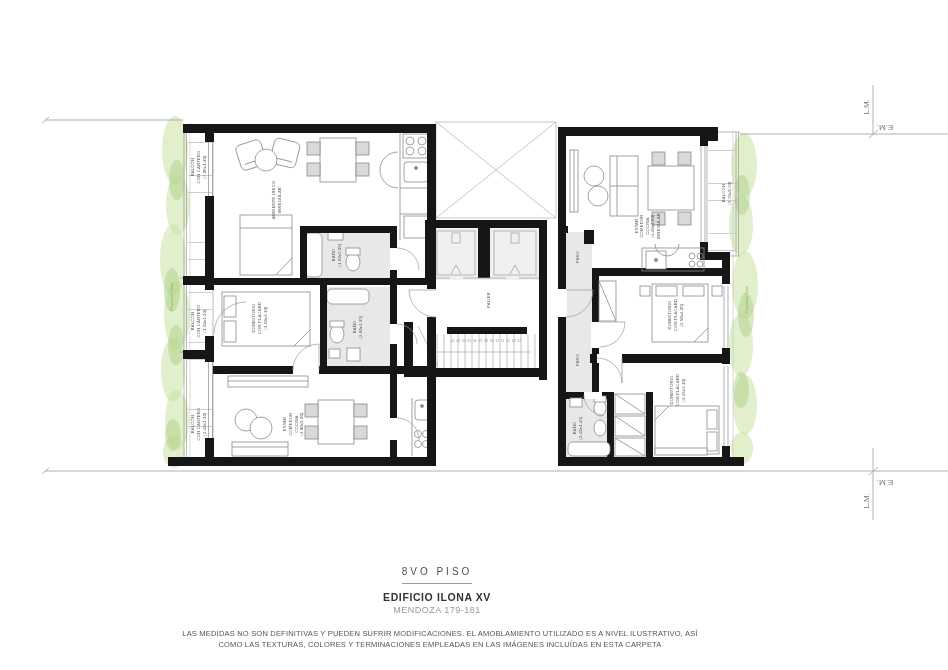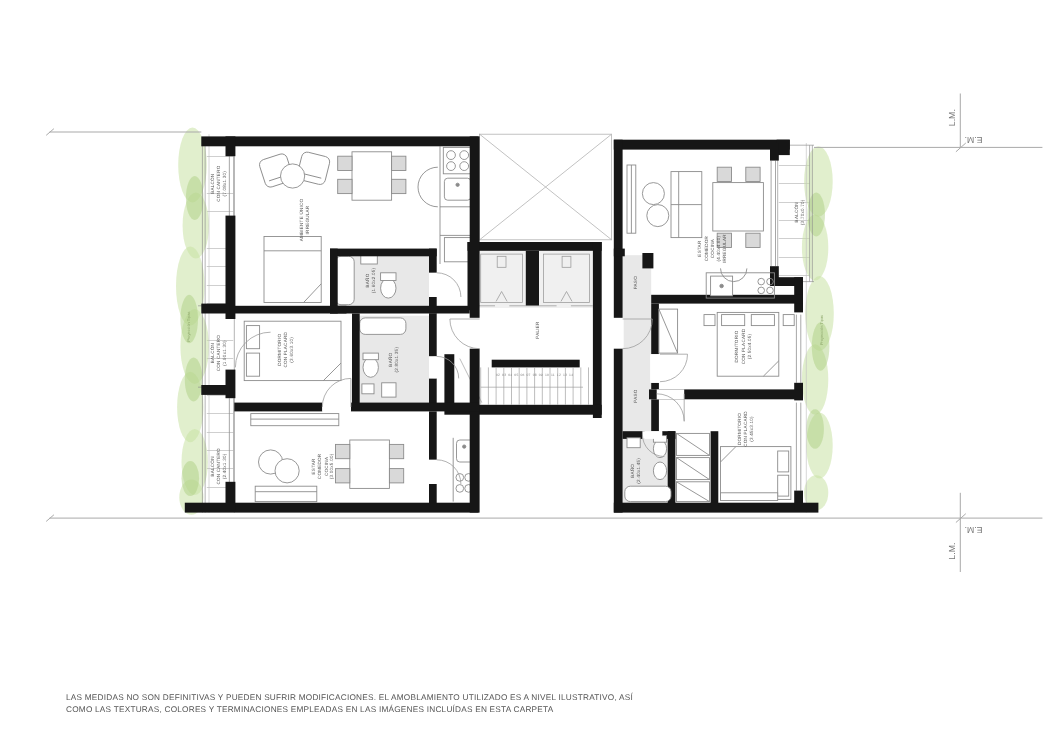--- a/index.html
+++ b/index.html
@@ -22,21 +22,21 @@
           transparent 0 16px,#cfcfcf 16px 16.7px);}
   
   #titleblock{position:absolute;left:437px;top:566px;transform:translateX(-50%);
           text-align:center;width:520px;}
   .floor-title{font-size:10px;letter-spacing:3px;color:#4f4f4f;}
   .title-rule{width:70px;height:1px;background:#9b9b9b;margin:6px auto 7px auto;}
   .building{font-size:10.5px;font-weight:bold;letter-spacing:.6px;color:#333;}
   .address{font-size:9px;letter-spacing:.5px;color:#999;margin-top:2px;}
   #disclaimer{position:absolute;left:440px;top:628px;transform:translateX(-50%);
           font-size:7.5px;line-height:1.5;letter-spacing:.2px;color:#555;
-          white-space:pre-line;text-align:left;width:760px;}
+          white-space:pre-line;text-align:center;width:760px;}
   svg{position:absolute;left:0;top:0;}
 </style>
 </head>
 <body>
 
 <div id="canvas">
 
   <div class="tiles" style="left:188px;top:126px;width:24px;height:340px;"></div>
   <div class="tiles" style="left:708px;top:134px;width:28px;height:120px;"></div>
 
@@ -417,16 +417,22 @@
 (2.40x1.45)</div>
   <div class="tree-label" style="left:172px;top:297px;">Proyección Tipas</div>
   <div class="tree-label" style="left:747px;top:300px;">Proyección Tipas</div>
   <div class="stairnums" style="left:486px;top:341px;">02 03 04 05 06 07 08 09 10 11 12 13 14</div>
 
   <div class="lm-v" style="left:866px;top:107px;">L.M.</div>
   <div class="lm-r" style="left:885px;top:127px;">E.M.</div>
   <div class="lm-r" style="left:885px;top:482px;">E.M.</div>
   <div class="lm-v" style="left:866px;top:501px;">L.M.</div>
 
+  <div id="titleblock">
+    <div class="floor-title">8VO PISO</div>
+    <div class="title-rule"></div>
+    <div class="building">EDIFICIO ILONA XV</div>
+    <div class="address">MENDOZA 179-181</div>
+  </div>
   <div id="disclaimer">LAS MEDIDAS NO SON DEFINITIVAS Y PUEDEN SUFRIR MODIFICACIONES. EL AMOBLAMIENTO UTILIZADO ES A NIVEL ILUSTRATIVO, ASÍ
 COMO LAS TEXTURAS, COLORES Y TERMINACIONES EMPLEADAS EN LAS IMÁGENES INCLUÍDAS EN ESTA CARPETA</div>
 
 </div>
 
 </body></html>

